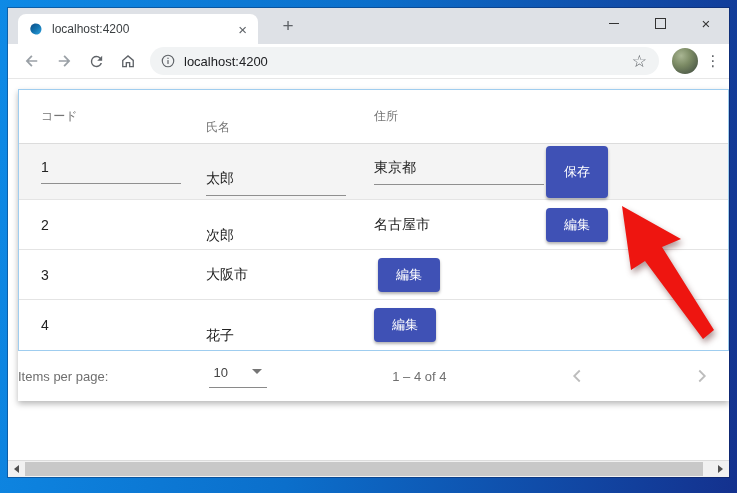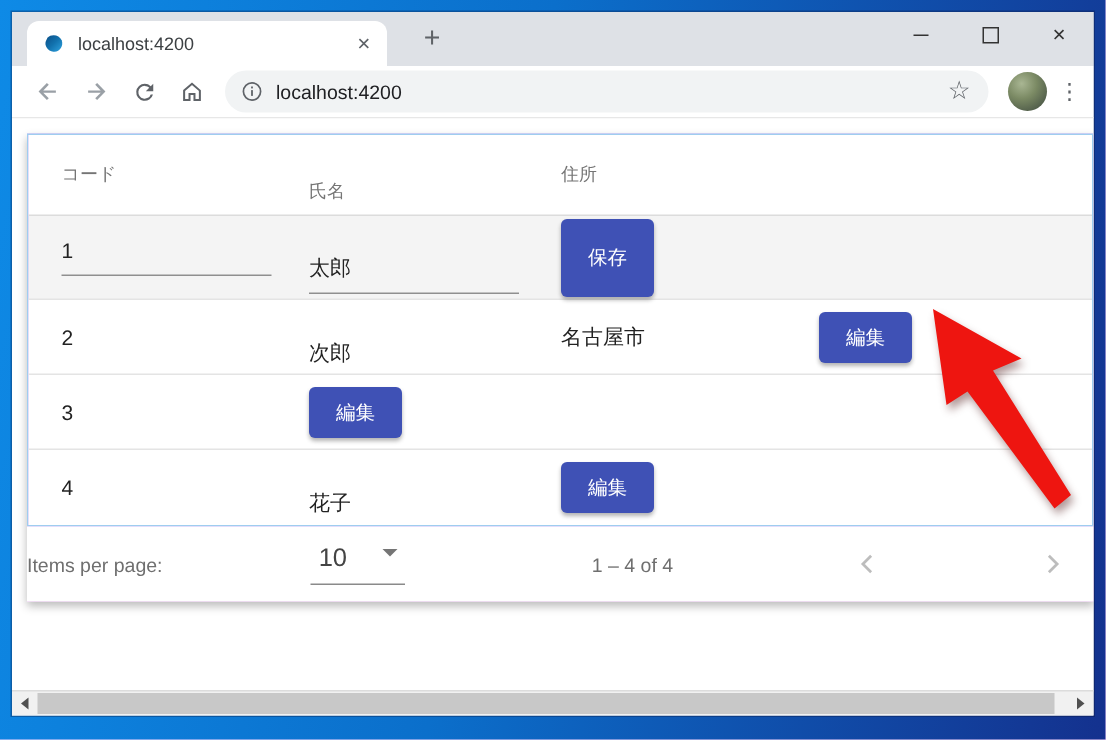--- a/index.html
+++ b/index.html
@@ -34,21 +34,21 @@
   .nav-btn{width:26px;height:26px;margin:0 3px;display:flex;align-items:center;justify-content:center;flex:0 0 auto;}
   .omnibox{flex:1;height:28px;background:#f1f3f4;border-radius:14px;display:flex;align-items:center;
            padding:0 10px;margin:0 6px;min-width:0;}
   .url-text{font-size:13px;color:#202124;margin-left:8px;flex:1;white-space:nowrap;overflow:hidden;}
   .star{font-size:17px;color:#5f6368;padding:0 2px;}
   .avatar{width:26px;height:26px;border-radius:50%;margin:0 7px;flex:0 0 auto;
           background:radial-gradient(circle at 35% 30%,#a9b693 0%,#7b8a64 40%,#55624d 75%,#3c4739 100%);}
   .menu-dots{font-size:15px;color:#5f6368;letter-spacing:0;width:16px;text-align:center;flex:0 0 auto;}
   
   .content{flex:1 1 auto;background:#fff;position:relative;overflow:hidden;}
-  .card{position:absolute;left:10px;top:10px;right:0;background:#f0abfc;
+  .card{position:absolute;left:10px;top:10px;right:0;background:#ef4444;
         box-shadow:0 3px 6px rgba(0,0,0,.28);}
   .mat-table{border:1px solid #9fcdef;}
   .trow{display:flex;align-items:center;background:#fff;border-bottom:1px solid #e4e4e4;box-sizing:border-box;}
   .trow.hdr{height:54px;border-bottom:1px solid #dcdcdc;}
   .trow.edit-row{height:56px;background:#f4f4f4;}
   .trow.data-row{height:50px;}
   .trow:last-child{border-bottom:none;}
   .cell{box-sizing:content-box;font-size:14px;color:#222;}
   .c1{width:165px;padding-left:22px;}
   .c2{width:168px;margin-top:22px;}
@@ -62,21 +62,21 @@
        box-shadow:0 2px 3px rgba(0,0,0,.3);font-family:inherit;display:inline-flex;
        align-items:center;justify-content:center;}
   .btn-save{width:62px;height:52px;}
   .btn-cancel{width:66px;height:36px;margin-left:3px;font-size:11px;}
   .btn-edit{width:62px;height:34px;}
   
   .paginator{height:50px;display:flex;align-items:center;justify-content:space-between;
              padding-right:14px;color:#6f6f6f;font-size:13px;background:#fff;}
   .pg-select{display:flex;align-items:flex-start;border-bottom:1px solid #8a8a8a;
              padding:0 5px 7px 5px;margin-left:13px;}
-  .pg-size{color:#444;font-size:17px;}
+  .pg-size{color:#444;font-size:13px;}
   .caret{width:0;height:0;border-left:5px solid transparent;border-right:5px solid transparent;
          border-top:5px solid #757575;margin-left:24px;margin-top:4px;}
   .pg-range{margin-left:38px;}
   .pg-nav{width:26px;height:26px;display:flex;align-items:center;justify-content:center;}
   .pg-prev{margin-left:30px;} .pg-next{margin-left:12px;}
   
   .hscroll{height:17px;background:#f1f1f1;border-top:1px solid #dcdcdc;position:relative;flex:0 0 auto;box-sizing:border-box;}
   .sb-btn{position:absolute;top:0;width:17px;height:16px;display:flex;align-items:center;justify-content:center;}
   .sb-left{left:0;} .sb-right{right:0;}
   .tri-l{width:0;height:0;border-top:4px solid transparent;border-bottom:4px solid transparent;border-right:5px solid #505050;}
@@ -160,36 +160,38 @@
         <div class="trow hdr">
           <div class="cell c1">コード</div>
           <div class="cell c2">氏名</div>
           <div class="cell c3">住所</div>
           <div class="cell c4"></div>
         </div>
 
         <div class="trow edit-row">
           <div class="cell c1"><input class="mat-input in-code" value="1" style=""></div>
           <div class="cell c2"><input class="mat-input in-name" value="太郎" style=""></div>
+          <div class="cell c3"><input class="mat-input in-addr" value="東京都" style=""></div>
           <div class="cell c4">
             <button class="btn btn-save">保存</button>
           </div>
         </div>
 
         <div class="trow data-row">
           <div class="cell c1">2</div>
           <div class="cell c2">次郎</div>
           <div class="cell c3">名古屋市</div>
           <div class="cell c4">
               <button class="btn btn-edit">編集</button>
             </div>
         </div>
 
         <div class="trow data-row">
           <div class="cell c1">3</div>
+          <div class="cell c3">大阪市</div>
           <div class="cell c4">
               <button class="btn btn-edit">編集</button>
             </div>
         </div>
 
         <div class="trow data-row">
           <div class="cell c1">4</div>
           <div class="cell c2">花子</div>
           <div class="cell c4">
               <button class="btn btn-edit">編集</button>

